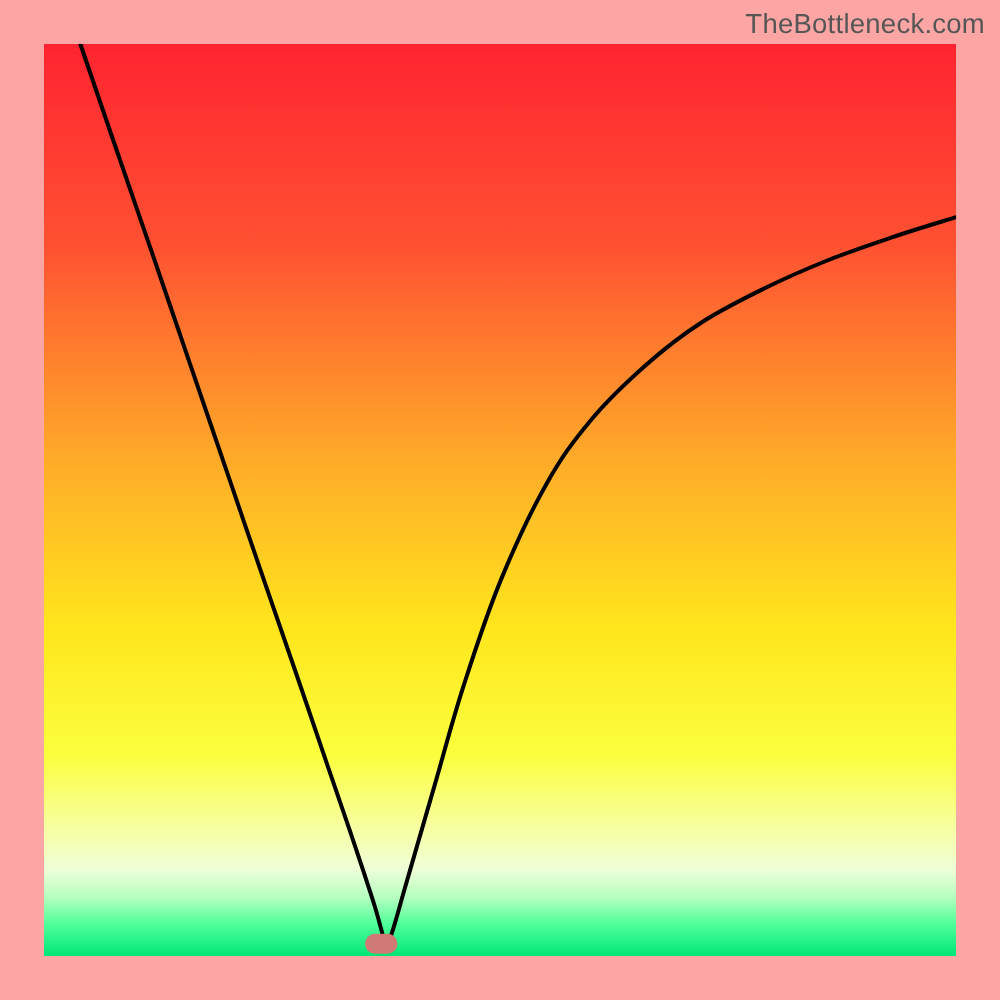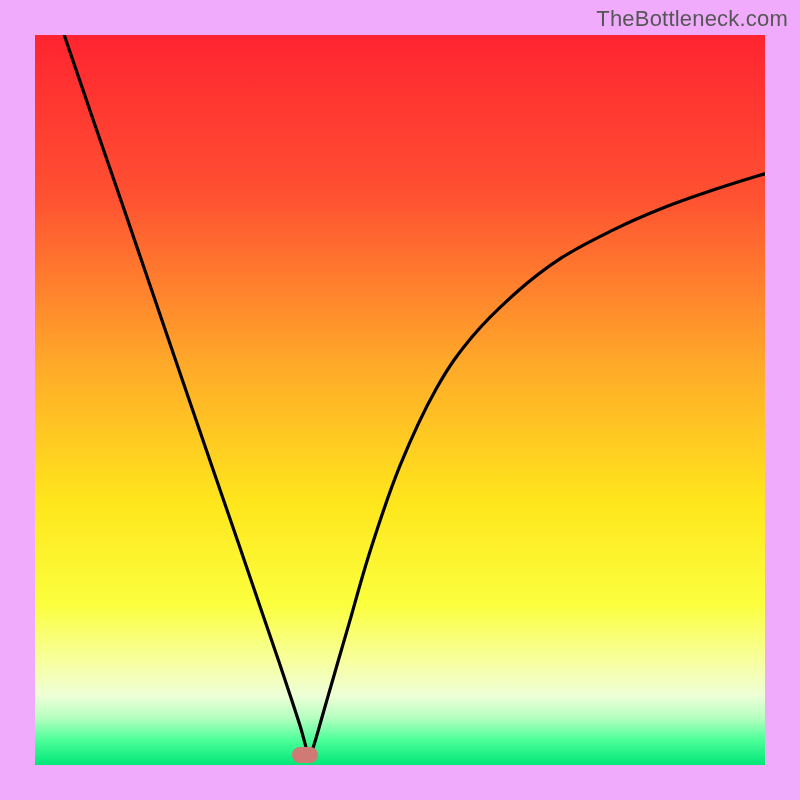--- a/index.html
+++ b/index.html
@@ -10,21 +10,21 @@
     background: #000000;
     overflow: hidden;
     font-family: Arial, Helvetica, sans-serif;
   }
   .frame {
     position: absolute;
     left: 0;
     top: 0;
     width: 800px;
     height: 800px;
-    background: #f0abfc;
+    background: #fca5a5;
   }
   .plot-area {
     position: absolute;
     left: 35px;
     top: 35px;
     width: 730px;
     height: 730px;
     overflow: hidden;
   }
   .gradient {

